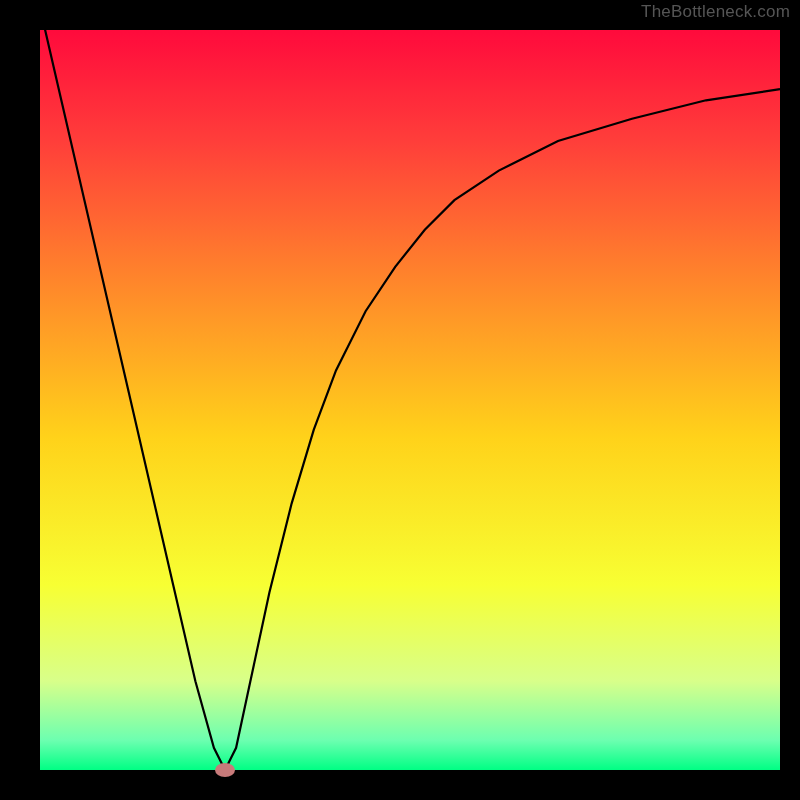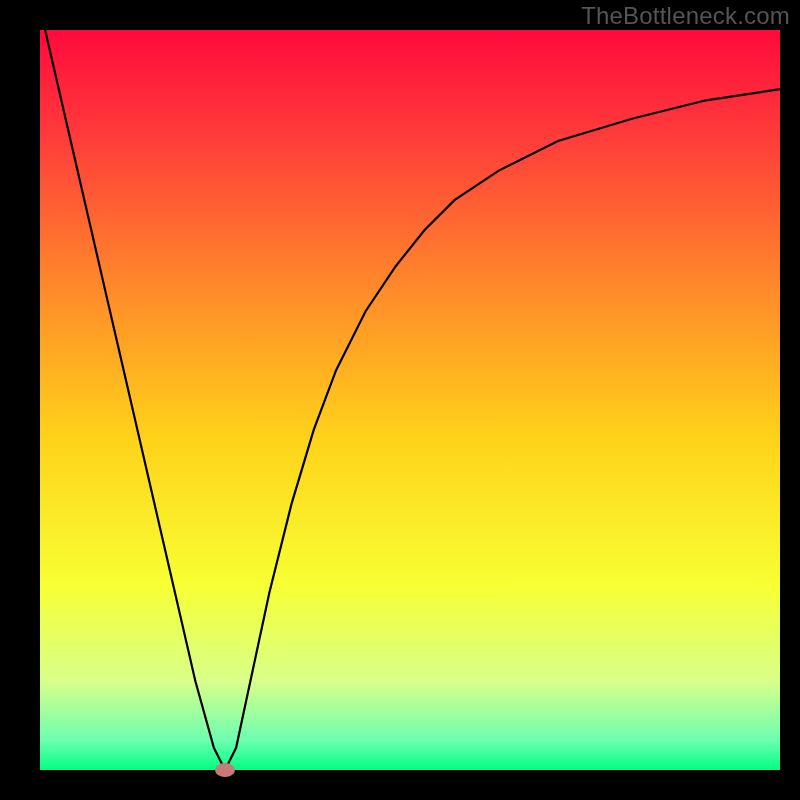--- a/index.html
+++ b/index.html
@@ -15,21 +15,21 @@
     position: relative;
     width: 800px;
     height: 800px;
     background: #000;
   }
   .attribution {
     position: absolute;
     top: 2px;
     right: 10px;
     color: #555;
-    font-size: 24px;
+    font-size: 17px;
     letter-spacing: 0.2px;
     font-weight: 400;
   }
   svg {
     position: absolute;
     top: 0;
     left: 0;
   }
 </style>
 </head>

